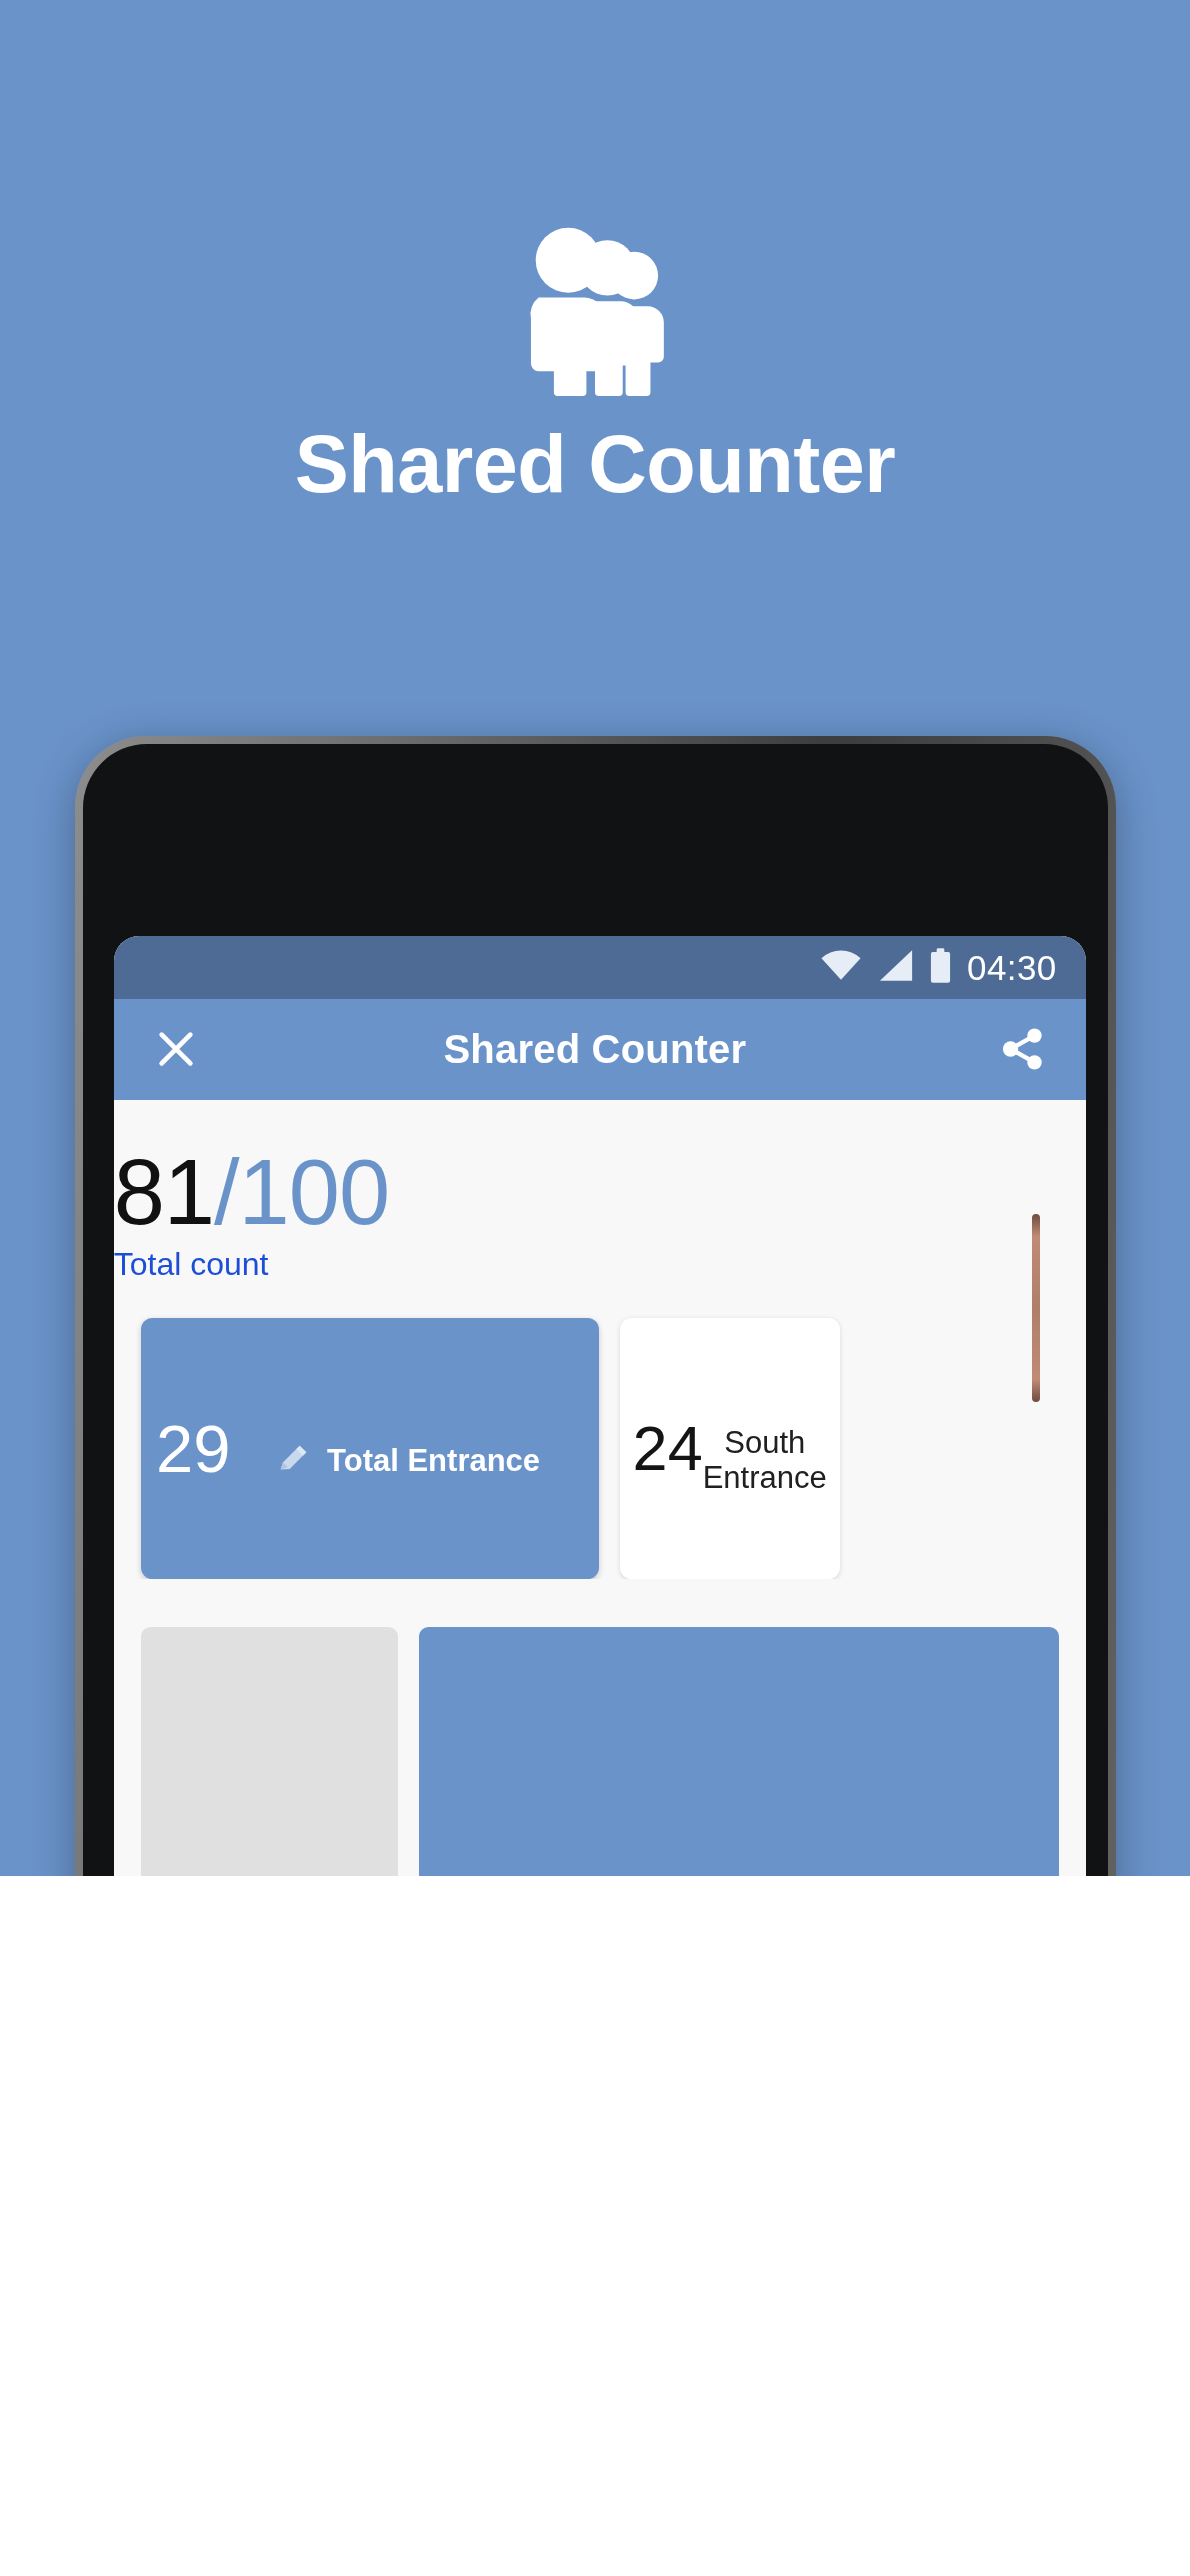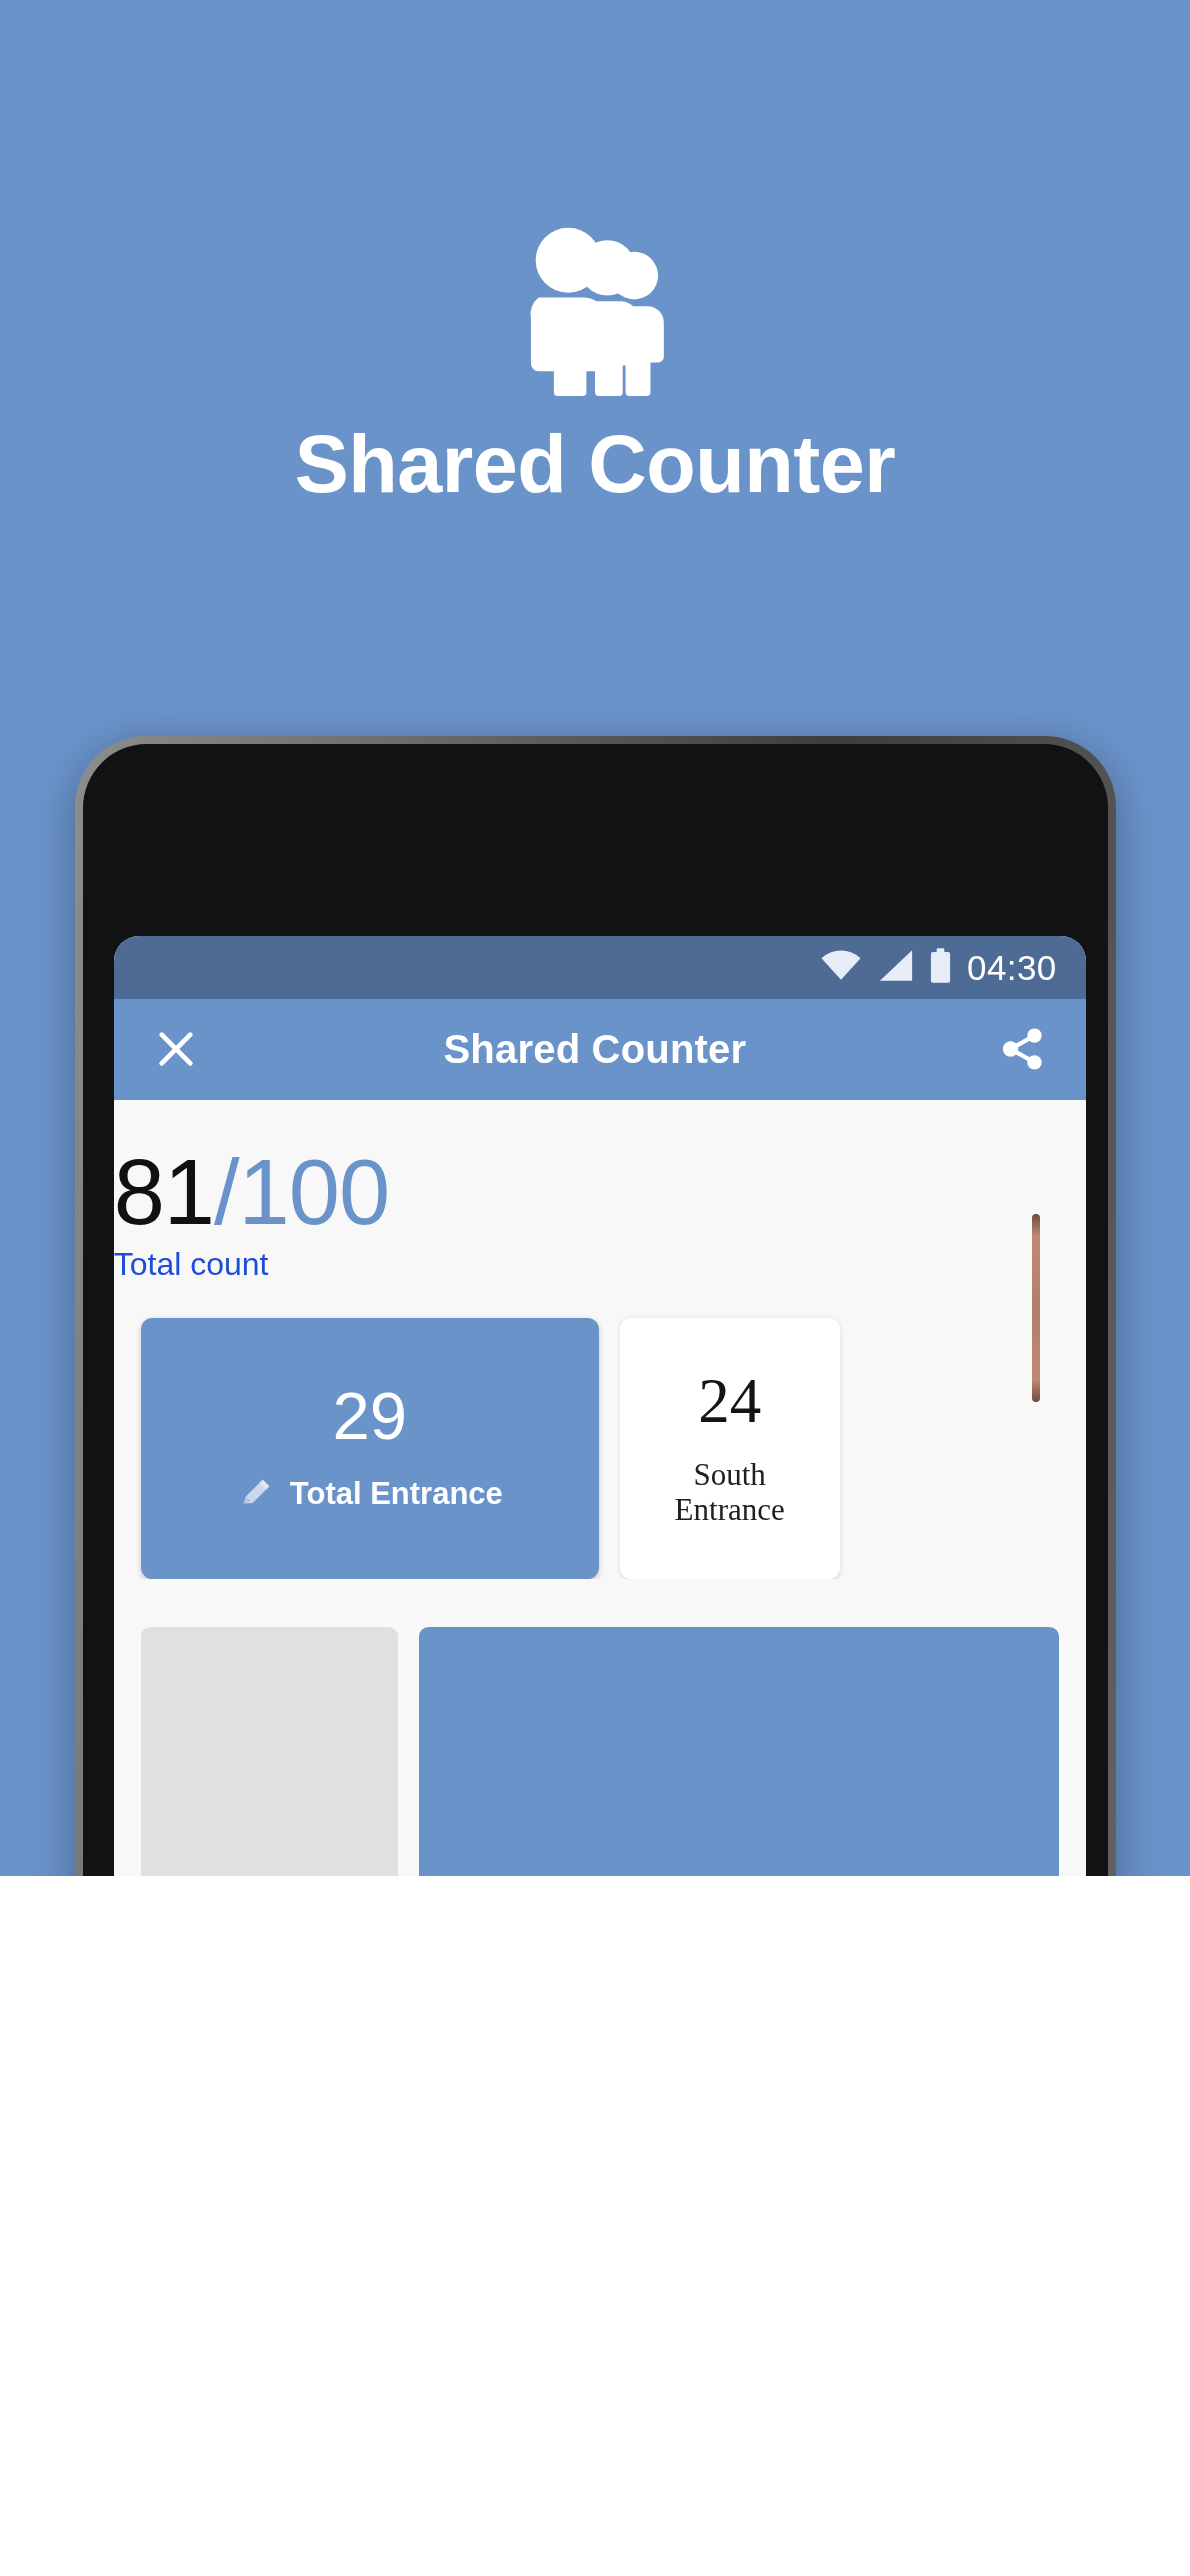--- a/index.html
+++ b/index.html
@@ -212,28 +212,27 @@
     background: #f8f8f8;
     overflow: hidden;
   }
   .counter-card {
     flex: 0 0 auto;
     border-radius: 11.5px;
     background: #ffffff;
     box-shadow: 0 1.9px 4.8px rgba(0,0,0,0.13);
     height: 261px;
     display: flex;
-    flex-direction: column;
     align-items: center;
     justify-content: center;
     padding: 11.5px 15.3px;
     cursor: pointer;
   }
   .counter-card.wide { width: 458px; }
-  .counter-card.narrow { width: 220px; font-family: Liberation Serif, serif; }
+  .counter-card.narrow { width: 220px; }
 
   .counter-card.active {
     background: #6a93ca;
     box-shadow: 0 2.9px 6.7px rgba(0,0,0,0.18);
   }
   .card-value {
     font-size: 63px;
     color: #141414;
     line-height: 1;
     font-weight: normal;

